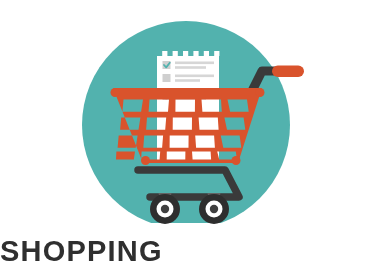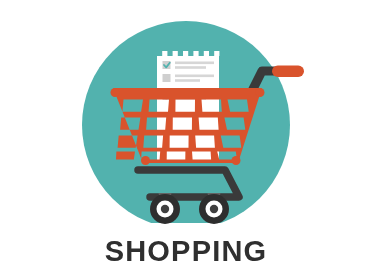--- a/index.html
+++ b/index.html
@@ -26,21 +26,20 @@
     top: 0;
     width: 372px;
     height: 238px;
     display: block;
   }
   #caption {
     position: absolute;
     left: 0;
     top: 234px;
     width: 372px;
-    text-align: center;
     font-family: "Liberation Sans", sans-serif;
     font-weight: bold;
     font-size: 29px;
     letter-spacing: 1.2px;
     color: #2f2f2f;
     line-height: 34px;
     white-space: nowrap;
     user-select: none;
   }
 </style>

